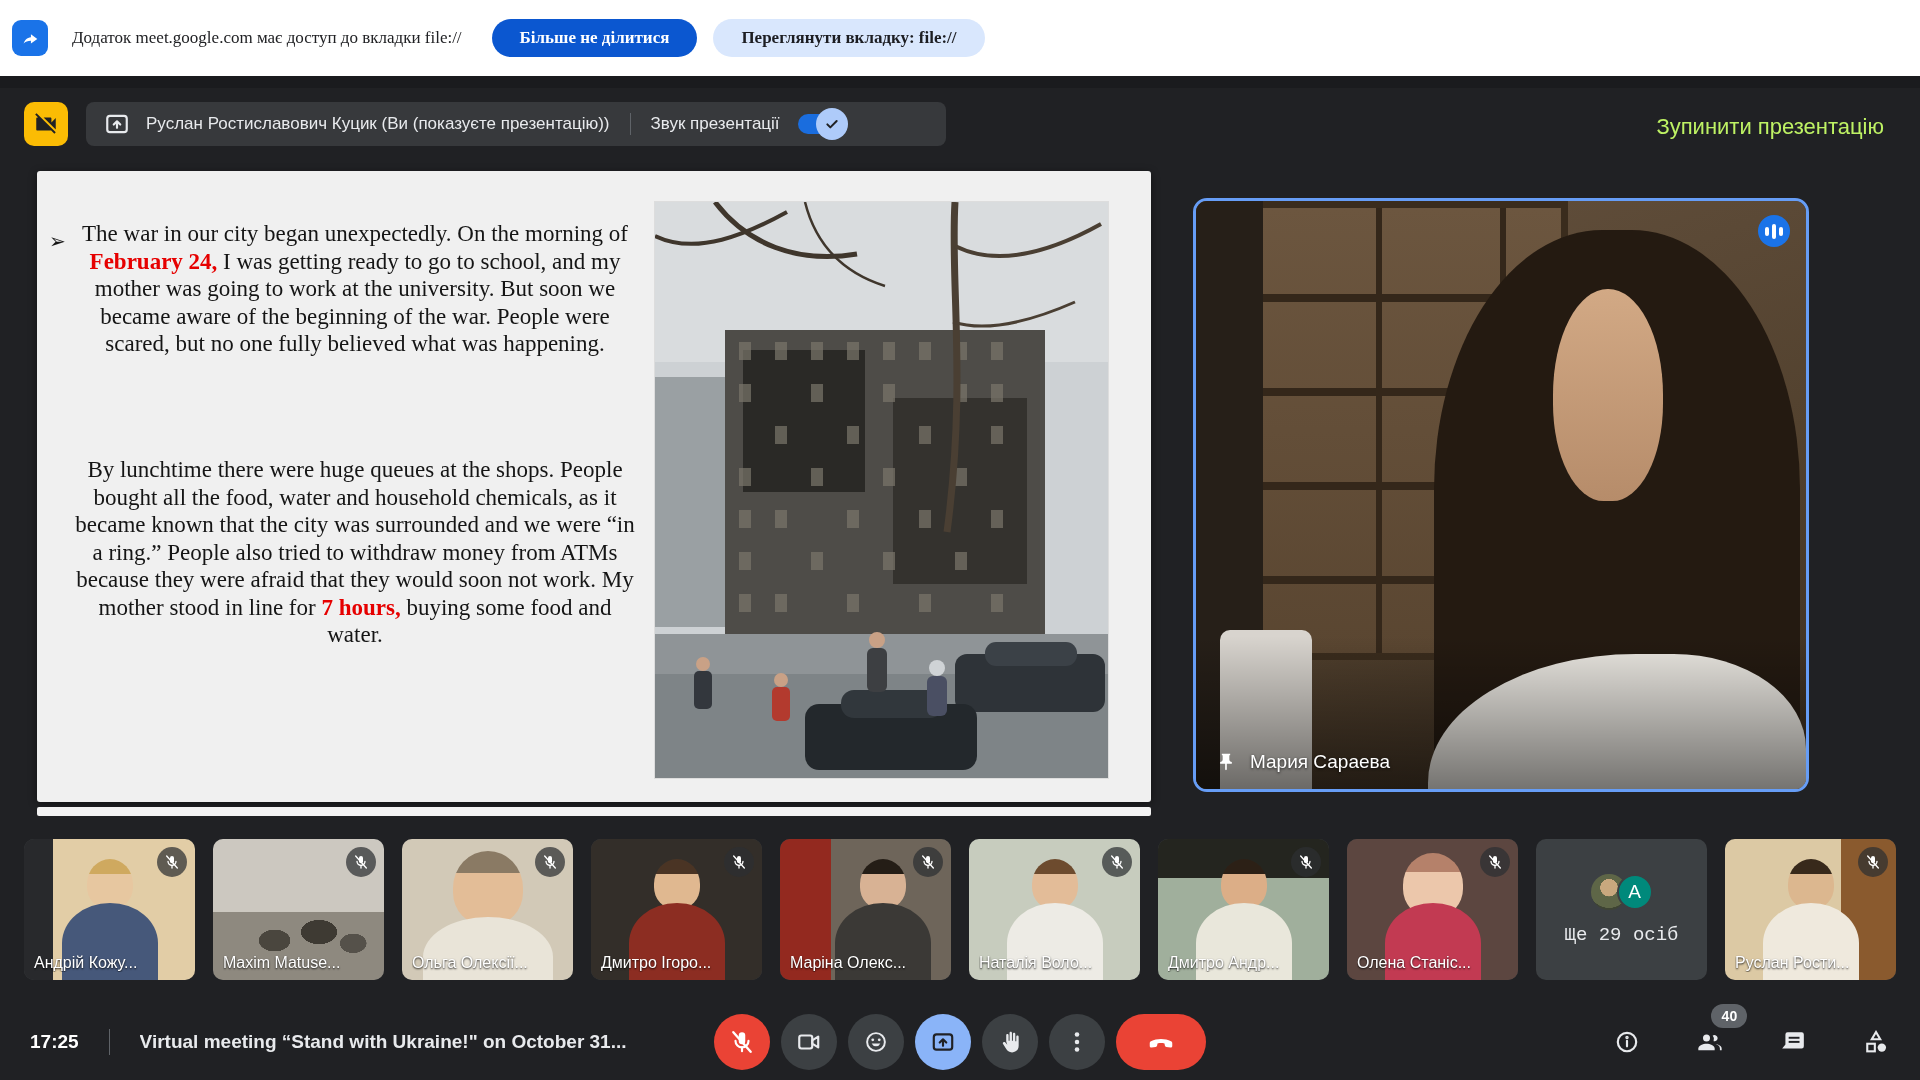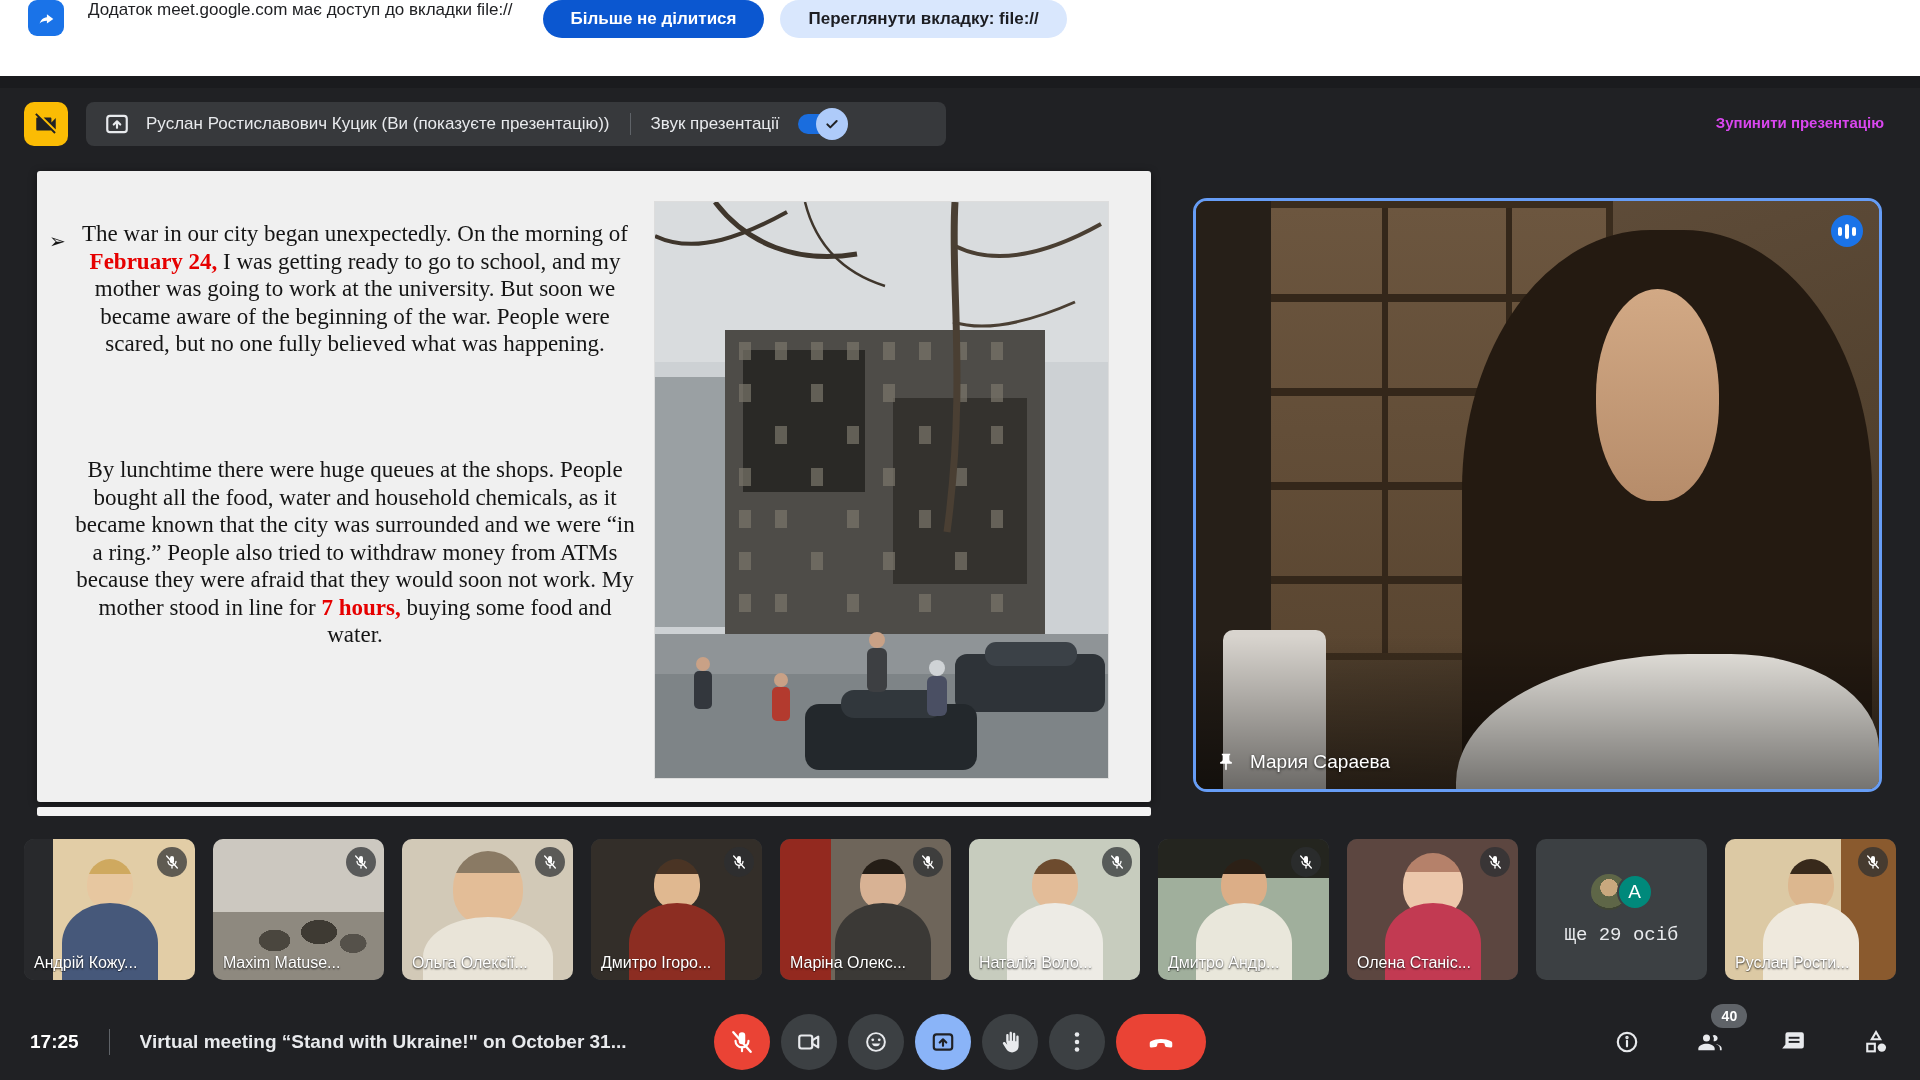--- a/index.html
+++ b/index.html
@@ -1,55 +1,55 @@
 <!DOCTYPE html>
 <html><head>
 <meta charset="utf-8">
 <style>
   * { box-sizing: border-box; margin: 0; padding: 0; }
   html,body { width:1920px; height:1080px; overflow:hidden; }
   body { font-family:"Liberation Sans", sans-serif; background:#202124; }
 
   
-  .banner { position:absolute; left:0; top:0; width:1920px; height:76px; background:#ffffff; display:flex; padding-left:28px; }
+  .banner { position:absolute; left:0; top:0; width:1920px; height:76px; background:#ffffff; display:flex; align-items:center; padding-left:12px;font-family:Liberation Serif, serif; }
   .share-chip { width:36px; height:36px; border-radius:9px; background:#1a73e8; display:flex; align-items:center; justify-content:center; flex:0 0 auto; }
   .banner-msg { margin-left:24px; font-size:17px; color:#202124; }
   .btn { border:none; cursor:pointer; border-radius:24px; font-family:inherit; font-size:17px; padding:0 28px; height:38px; display:flex; align-items:center; }
   .btn-primary { margin-left:30px; background:#0b57d0; color:#ffffff; font-weight:bold; }
   .btn-secondary { margin-left:16px; background:#d9e7fd; color:#1c1d22; font-weight:bold; }
 
   
   .meet { position:absolute; left:0; top:76px; width:1920px; height:928px; background:#202124; }
   .meet::before { content:""; position:absolute; left:0; top:0; width:100%; height:12px; background:#1a1b1e; }
 
   .cam-off-chip { position:absolute; left:24px; top:26px; width:44px; height:44px; border-radius:10px; background:#fbbc04; display:flex; align-items:center; justify-content:center; }
 
   .present-bar { position:absolute; left:86px; top:26px; width:860px; height:44px; border-radius:8px; background:#37393c; display:flex; align-items:center; padding:0 18px; }
   .present-bar .p-icon { flex:0 0 auto; margin-right:16px; display:flex; }
   .presenter-label { color:#e8eaed; font-size:17px; white-space:nowrap; }
   .vdiv { width:1px; height:22px; background:#5f6368; margin:0 20px; flex:0 0 auto; }
   .audio-label { color:#e8eaed; font-size:17px; white-space:nowrap; margin-right:18px; }
   .toggle { position:relative; width:44px; height:20px; flex:0 0 auto; cursor:pointer; }
   .toggle .track { position:absolute; inset:0; border-radius:12px; background:#1a6dde; }
   .toggle .thumb { position:absolute; right:-6px; top:-6px; width:32px; height:32px; border-radius:50%; background:#aecbfa; display:flex; align-items:center; justify-content:center; }
-  .stop-link { position:absolute; right:36px; top:38px; color:#d946ef; font-size:15px; font-weight:bold; cursor:pointer; background:none; border:none; font-family:inherit; }
+  .stop-link { position:absolute; right:36px; top:38px; color:#bef264; font-size:22px; font-weight:normal; cursor:pointer; background:none; border:none; font-family:inherit; }
 
   
   .slide { position:absolute; left:37px; top:95px; width:1114px; height:631px; background:#f0f0f0; border-radius:3px; box-shadow:0 2px 8px rgba(0,0,0,.45); }
   .slide-sliver { position:absolute; left:37px; top:731px; width:1114px; height:9px; background:#f3f3f3; border-radius:2px; }
   .slide-text { position:absolute; left:28px; top:0; width:580px; font-family:"Liberation Serif", serif; color:#151515; }
   .slide-text p { position:absolute; width:560px; left:10px; text-align:center; font-size:23px; line-height:27.5px; }
   .p1 { top:49px; }
   .p2 { top:285px; }
   .bullet { position:absolute; left:-16px; top:58px; font-size:20px; font-family:"Liberation Sans", sans-serif; }
   .red { color:#e60000; font-weight:bold; }
   .photo { position:absolute; left:618px; top:31px; width:453px; height:576px; box-shadow:0 0 0 1px rgba(0,0,0,.08); }
 
   
-  .pinned { position:absolute; left:1193px; top:122px; width:689px; height:594px; border:3px solid #669df6; border-radius:14px; overflow:hidden; background:#3c4043; cursor:pointer; }
+  .pinned { position:absolute; left:1193px; top:122px; width:616px; height:594px; border:3px solid #669df6; border-radius:14px; overflow:hidden; background:#3c4043; cursor:pointer; }
   .pv-bg { position:absolute; inset:0; background:linear-gradient(160deg,#63503d 0%, #53422f 55%, #3a2d20 100%); }
   .pv-dark-left { position:absolute; left:0; top:0; width:11%; height:100%; background:#261f18; }
   .pv-shelf { position:absolute; left:9%; top:0; width:52%; height:78%;
       background:
         repeating-linear-gradient(180deg, rgba(0,0,0,0) 0 86px, #34271a 86px 94px),
         repeating-linear-gradient(90deg, rgba(0,0,0,0) 0 118px, #34271a 118px 124px),
         linear-gradient(#6c563f,#5a4631);
       border:7px solid #3a2c1d; }
   .pv-cloth { position:absolute; left:4%; bottom:0; width:15%; height:27%; background:#d8d4ce; border-radius:10px 10px 0 0; }
   .pv-hair { position:absolute; right:1%; top:5%; width:60%; height:96%; background:#241a11; border-radius:46% 46% 0 0; }

